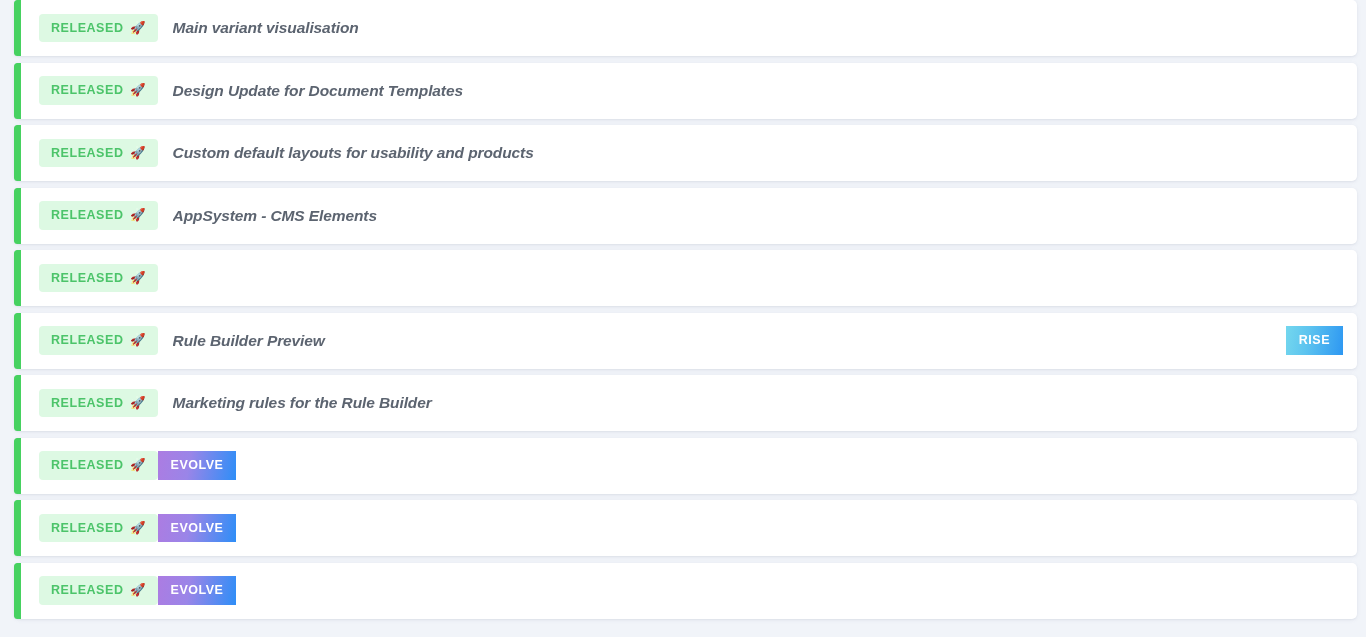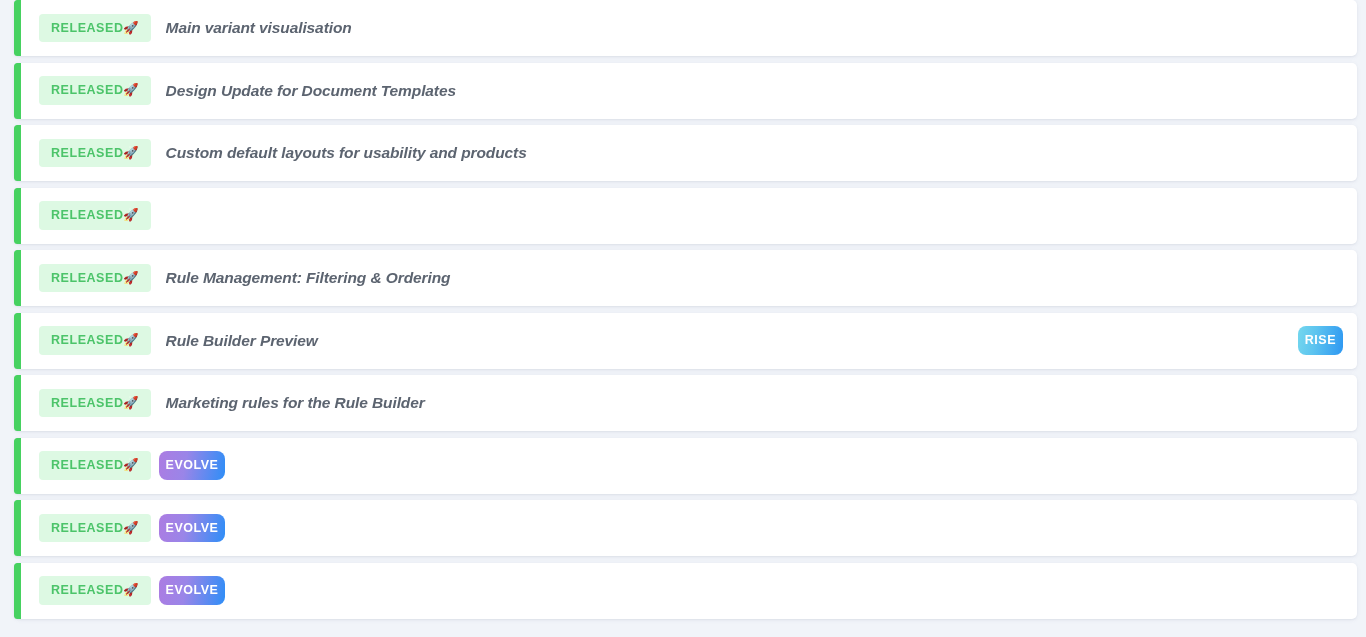--- a/index.html
+++ b/index.html
@@ -54,20 +54,21 @@
     position: absolute;
     left: 0; top: 0;
     width: 7px; height: 100%;
     border-radius: 5px;
     background: #46d160;
   }
 
   .badge-released {
     display: inline-flex;
     align-items: center;
+    gap: 7px;
     background: #ddf9e3;
     color: #4cc46a;
     font-size: 12.5px;
     font-weight: bold;
     letter-spacing: 0.55px;
     line-height: 1;
     padding: 8px 11px 8px 12px;
     border-radius: 4px;
     white-space: nowrap;
     flex: 0 0 auto;
@@ -88,31 +89,31 @@
     letter-spacing: -0.1px;
     white-space: nowrap;
     overflow: hidden;
     text-overflow: ellipsis;
     flex: 1 1 auto;
     font-style: italic;
   }
 
   .product-badge {
     flex: 0 0 auto;
-    margin-left: 8px;
+    margin-left: 0;
     display: inline-flex;
     align-items: center;
     justify-content: center;
     color: #ffffff;
     font-size: 12.5px;
     font-weight: bold;
     letter-spacing: 0.5px;
     line-height: 1;
-    padding: 8px 7px;
-    border-radius: 8px;
+    padding: 8px 13px;
+    border-radius: 0;
     white-space: nowrap;
   }
   .product-badge.rise {
     background: linear-gradient(100deg, #74d7ee 0%, #5dc4ef 38%, #2d97f2 100%);
   }
   .product-badge.evolve {
     background: linear-gradient(100deg, #ac7ce2 0%, #9a85e8 40%, #2e8ef7 100%);
   }
 </style>
 </head>
@@ -142,28 +143,28 @@
         <span class="rocket-icon">🚀</span>
       </span>
       <span class="row-title">Custom default layouts for usability and products</span>
     </div>
     <div class="roadmap-row">
       <span class="status-bar"></span>
       <span class="badge-released">
         <span>RELEASED</span>
         <span class="rocket-icon">🚀</span>
       </span>
-    </div>
-    <div class="roadmap-row">
-      <span class="status-bar"></span>
-      <span class="badge-released">
-        <span>RELEASED</span>
-        <span class="rocket-icon">🚀</span>
-      </span>
-      <span class="row-title">Rule Management: Filtering &amp; Ordering</span>
+      <span class="row-title">AppSystem - CMS Elements</span>
+    </div>
+    <div class="roadmap-row">
+      <span class="status-bar"></span>
+      <span class="badge-released">
+        <span>RELEASED</span>
+        <span class="rocket-icon">🚀</span>
+      </span>
     </div>
     <div class="roadmap-row">
       <span class="status-bar"></span>
       <span class="badge-released">
         <span>RELEASED</span>
         <span class="rocket-icon">🚀</span>
       </span>
       <span class="row-title">Rule Builder Preview</span>
       <span class="product-badge rise">RISE</span>
     </div>

